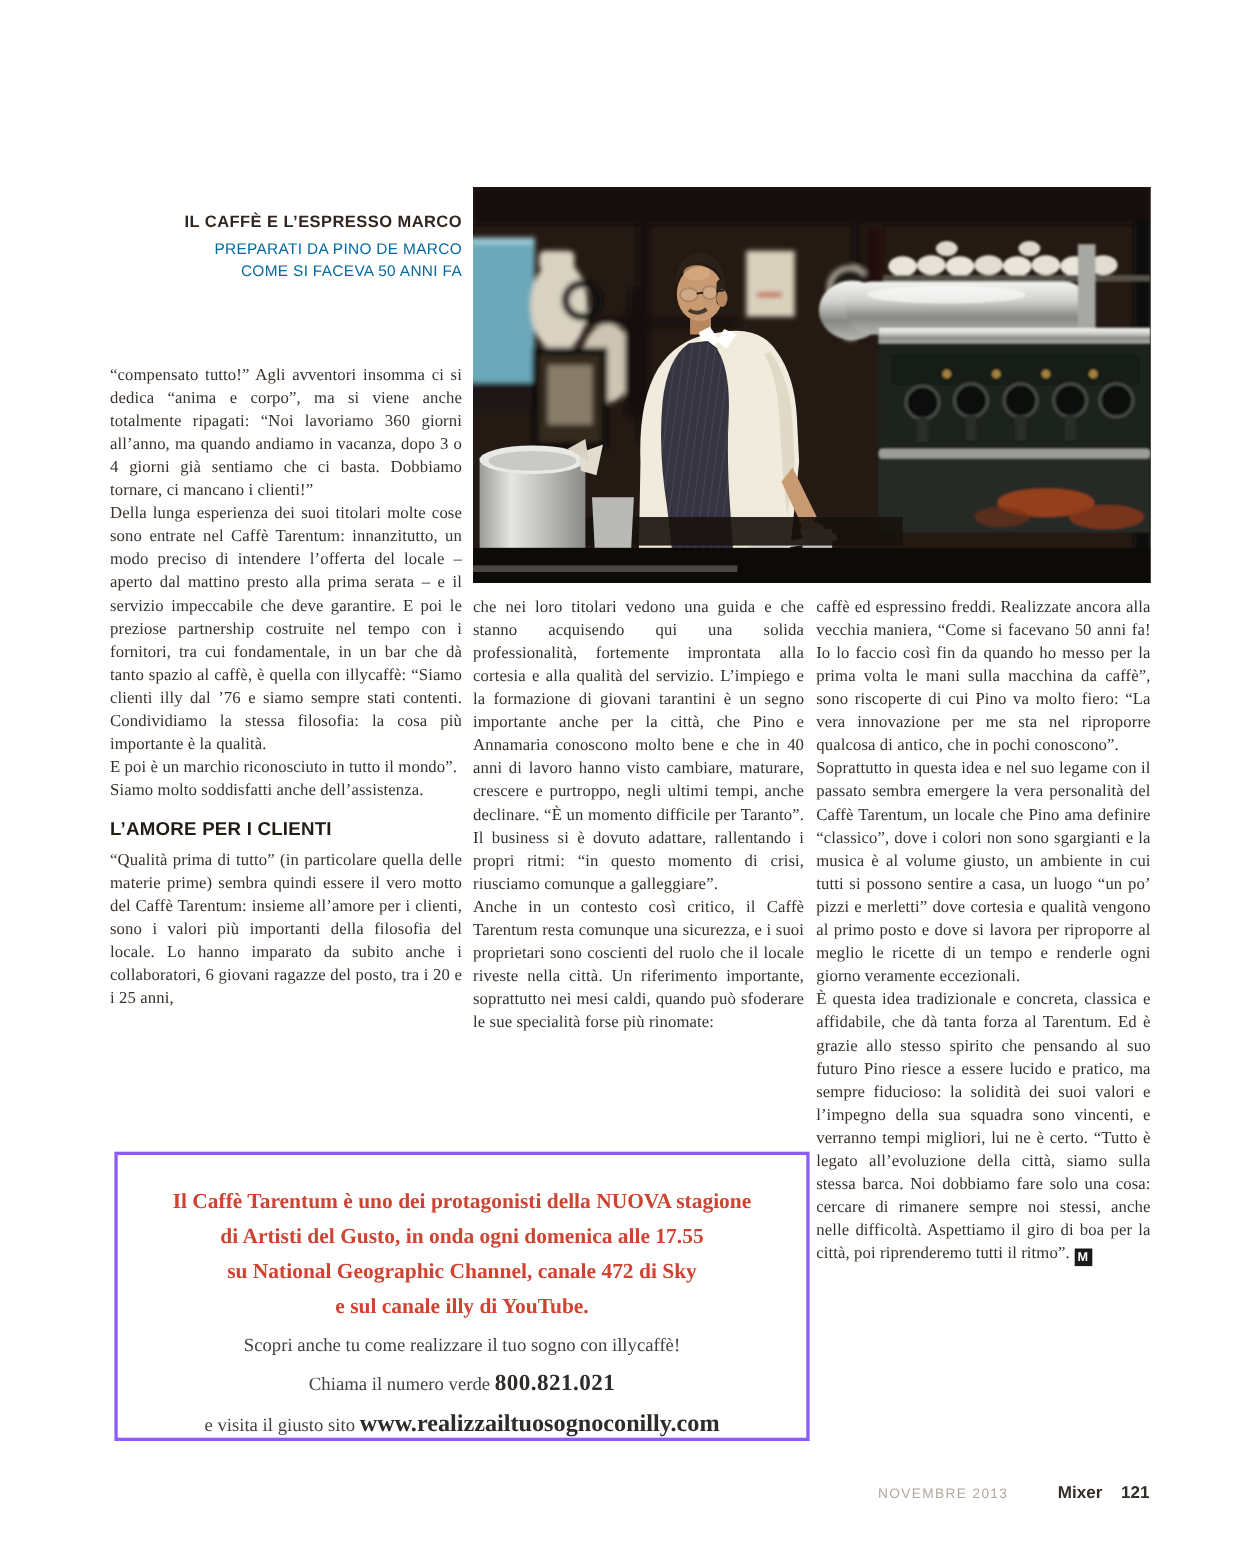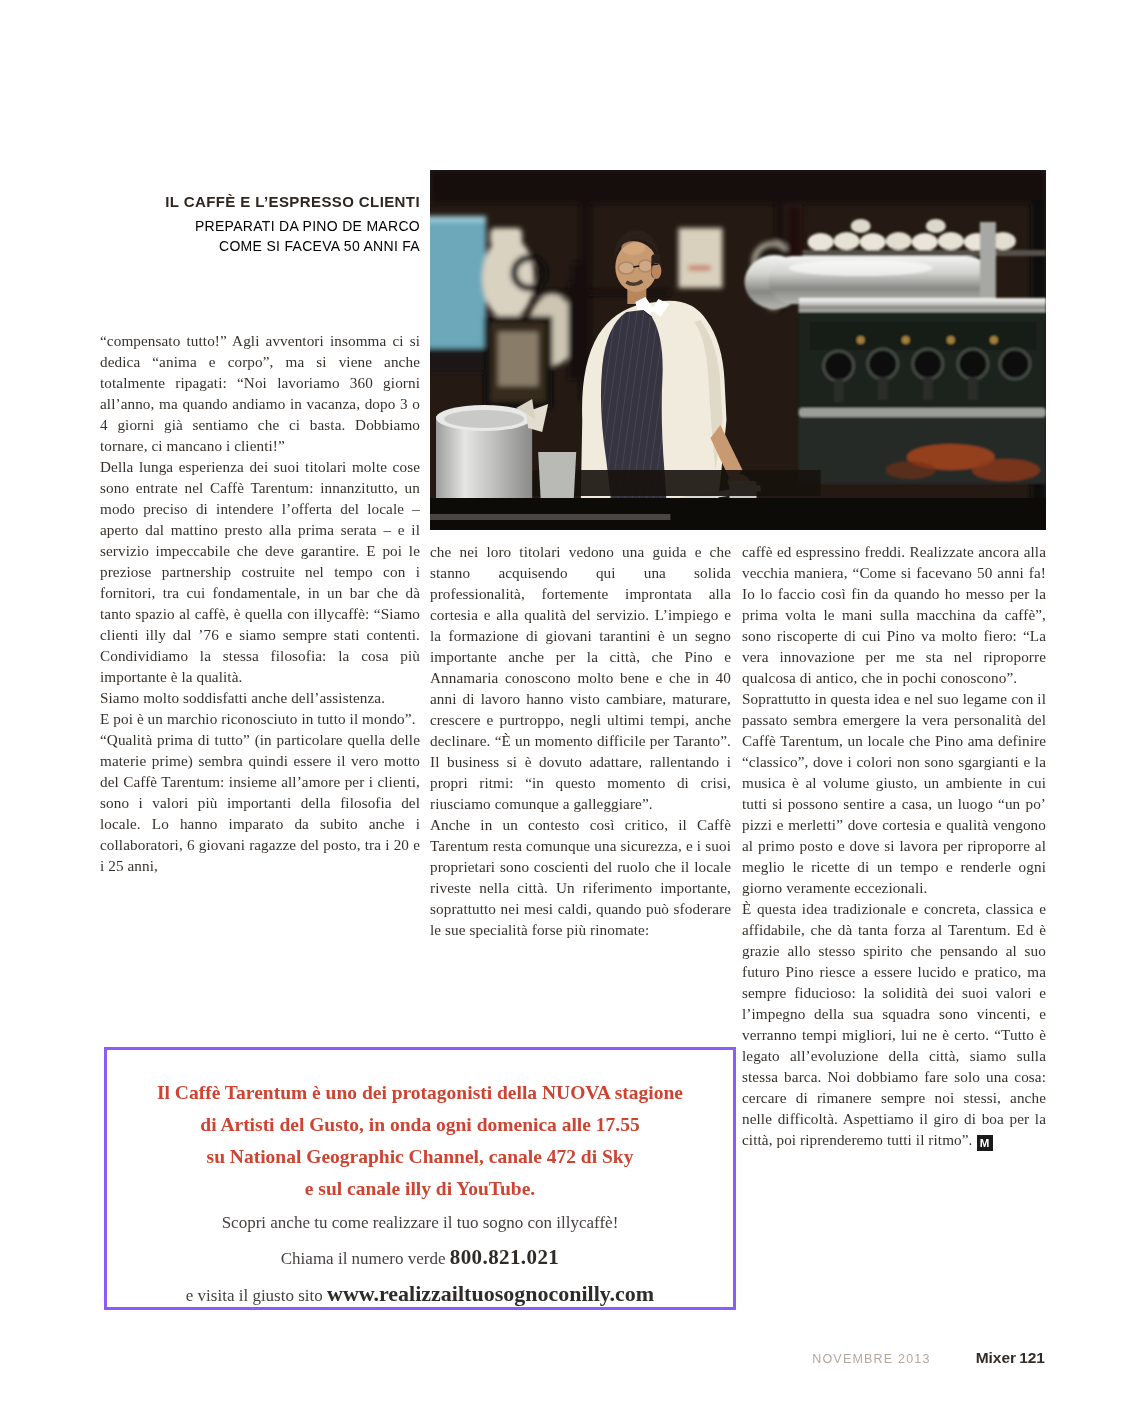--- a/index.html
+++ b/index.html
@@ -4,21 +4,21 @@
 <style>
   html,body{margin:0;padding:0;background:#ffffff;}
   .page{
     position:relative;width:1127px;height:1404px;background:#ffffff;overflow:hidden;
     font-family:"Liberation Serif", serif;color:#38312b;
   }
   
   .caption{position:absolute;left:100px;top:193px;width:320px;text-align:right;
     font-family:"Liberation Sans", sans-serif;}
   .caption .l1{font-weight:700;font-size:15px;letter-spacing:.4px;color:#30261f;margin-bottom:6px;}
-  .caption .l2{font-size:14px;color:#000000;line-height:20px;letter-spacing:.3px;}
+  .caption .l2{font-size:14px;color:#0369a1;line-height:20px;letter-spacing:.3px;}
   
   .photo{position:absolute;left:430px;top:170px;width:616px;height:360px;overflow:hidden;background:#241a13;}
   .photo svg{display:block;width:100%;height:100%;}
   
   .col{position:absolute;font-size:15.2px;line-height:21px;text-align:justify;
     color:#38312b;letter-spacing:.1px;}
   .col p{margin:0;}
   .col1{left:100px;top:290px;width:320px;margin-top:40px;}
   .col2{left:430px;top:541px;width:301px;}
   .col3{left:742px;top:541px;width:304px;}
@@ -34,29 +34,29 @@
     line-height:32px;color:#ce4331;}
   .promo .gray{font-family:Liberation Serif, serif;font-size:17px;
     line-height:35px;color:#474240;}
   .promo .phone{font-weight:700;font-size:21px;color:#2e2b29;letter-spacing:.4px;}
   .promo .url{font-weight:700;font-size:22px;color:#2e2b29;}
   
   .footer{position:absolute;right:82px;top:1349px;font-family:"Liberation Sans", sans-serif;
     white-space:nowrap;}
   .footer .issue{font-size:12.5px;color:#b3a89e;letter-spacing:1.2px;}
   .footer .mag{font-size:15.5px;font-weight:800;color:#332d27;margin-left:9px;padding-left:36px;}
-  .footer .num{font-size:15.5px;font-weight:800;color:#332d27;margin-left:3px;}
+  .footer .num{font-size:15.5px;font-weight:800;color:#332d27;margin-left:17px;}
 </style>
 </head>
 <body>
 
 <div class="page">
 
   <div class="caption">
-    <div class="l1">IL CAFFÈ E L’ESPRESSO CLIENTI</div>
+    <div class="l1">IL CAFFÈ E L’ESPRESSO MARCO</div>
     <div class="l2">PREPARATI DA PINO DE MARCO</div>
     <div class="l2">COME SI FACEVA 50 ANNI FA</div>
   </div>
 
   <div class="photo">
     <svg viewBox="0 0 615 360" preserveAspectRatio="none">
       <defs>
         <linearGradient id="chromeV" x1="0" y1="0" x2="0" y2="1">
           <stop offset="0" stop-color="#f4f4f2"></stop>
             <stop offset=".35" stop-color="#d2d2cf"></stop>
@@ -187,22 +187,23 @@
         </g>
         <rect x="0" y="328" width="615" height="32" fill="#0d0b08"></rect>
         <rect x="0" y="344" width="240" height="6" fill="#d8d2c6" opacity=".3"></rect>
       </g>
     </svg>
   </div>
 
   <div class="col col1">
     <p>“compensato tutto!” Agli avventori insomma ci si dedica “anima e corpo”, ma si viene anche totalmente ripagati: “Noi lavoriamo 360 giorni all’anno, ma quando andiamo in vacanza, dopo 3 o 4 giorni già sentiamo che ci basta. Dobbiamo tornare, ci mancano i clienti!”</p>
     <p>Della lunga esperienza dei suoi titolari molte cose sono entrate nel Caffè Tarentum: innanzitutto, un modo preciso di intendere l’offerta del locale – aperto dal mattino presto alla prima serata – e il servizio impeccabile che deve garantire. E poi le preziose partnership costruite nel tempo con i fornitori, tra cui fondamentale, in un bar che dà tanto spazio al caffè, è quella con illycaffè: “Siamo clienti illy dal ’76 e siamo sempre stati contenti. Condividiamo la stessa filosofia: la cosa più importante è la qualità.</p>
+    <p>E poi è un marchio riconosciuto in tutto il mondo”.</p>
     <p>Siamo molto soddisfatti anche dell’assistenza.</p>
-    <p>E poi è un marchio riconosciuto in tutto il mondo”.</p>
+    <h3 class="subhead">L’AMORE PER I CLIENTI</h3>
     <p>“Qualità prima di tutto” (in particolare quella delle materie prime) sembra quindi essere il vero motto del Caffè Tarentum: insieme all’amore per i clienti, sono i valori più importanti della filosofia del locale. Lo hanno imparato da subito anche i collaboratori, 6 giovani ragazze del posto, tra i 20 e i 25 anni,</p>
   </div>
 
   <div class="col col2">
     <p>che nei loro titolari vedono una guida e che stanno acquisendo qui una solida professionalità, fortemente improntata alla cortesia e alla qualità del servizio. L’impiego e la formazione di giovani tarantini è un segno importante anche per la città, che Pino e Annamaria conoscono molto bene e che in 40 anni di lavoro hanno visto cambiare, maturare, crescere e purtroppo, negli ultimi tempi, anche declinare. “È un momento difficile per Taranto”.  Il business si è dovuto adattare, rallentando i propri ritmi: “in questo momento di crisi, riusciamo comunque a galleggiare”.</p>
     <p>Anche in un contesto così critico, il Caffè Tarentum resta comunque una sicurezza, e i suoi proprietari sono coscienti del ruolo che il locale riveste nella città. Un riferimento importante, soprattutto nei mesi caldi, quando può sfoderare le sue specialità forse più rinomate:</p>
   </div>
 
   <div class="col col3">
     <p>caffè ed espressino freddi. Realizzate ancora alla vecchia maniera, “Come si facevano 50 anni fa! Io lo faccio così fin da quando ho messo per la prima volta le mani sulla macchina da caffè”, sono riscoperte di cui Pino va molto fiero: “La vera innovazione per me sta nel riproporre qualcosa di antico, che in pochi conoscono”.</p>

